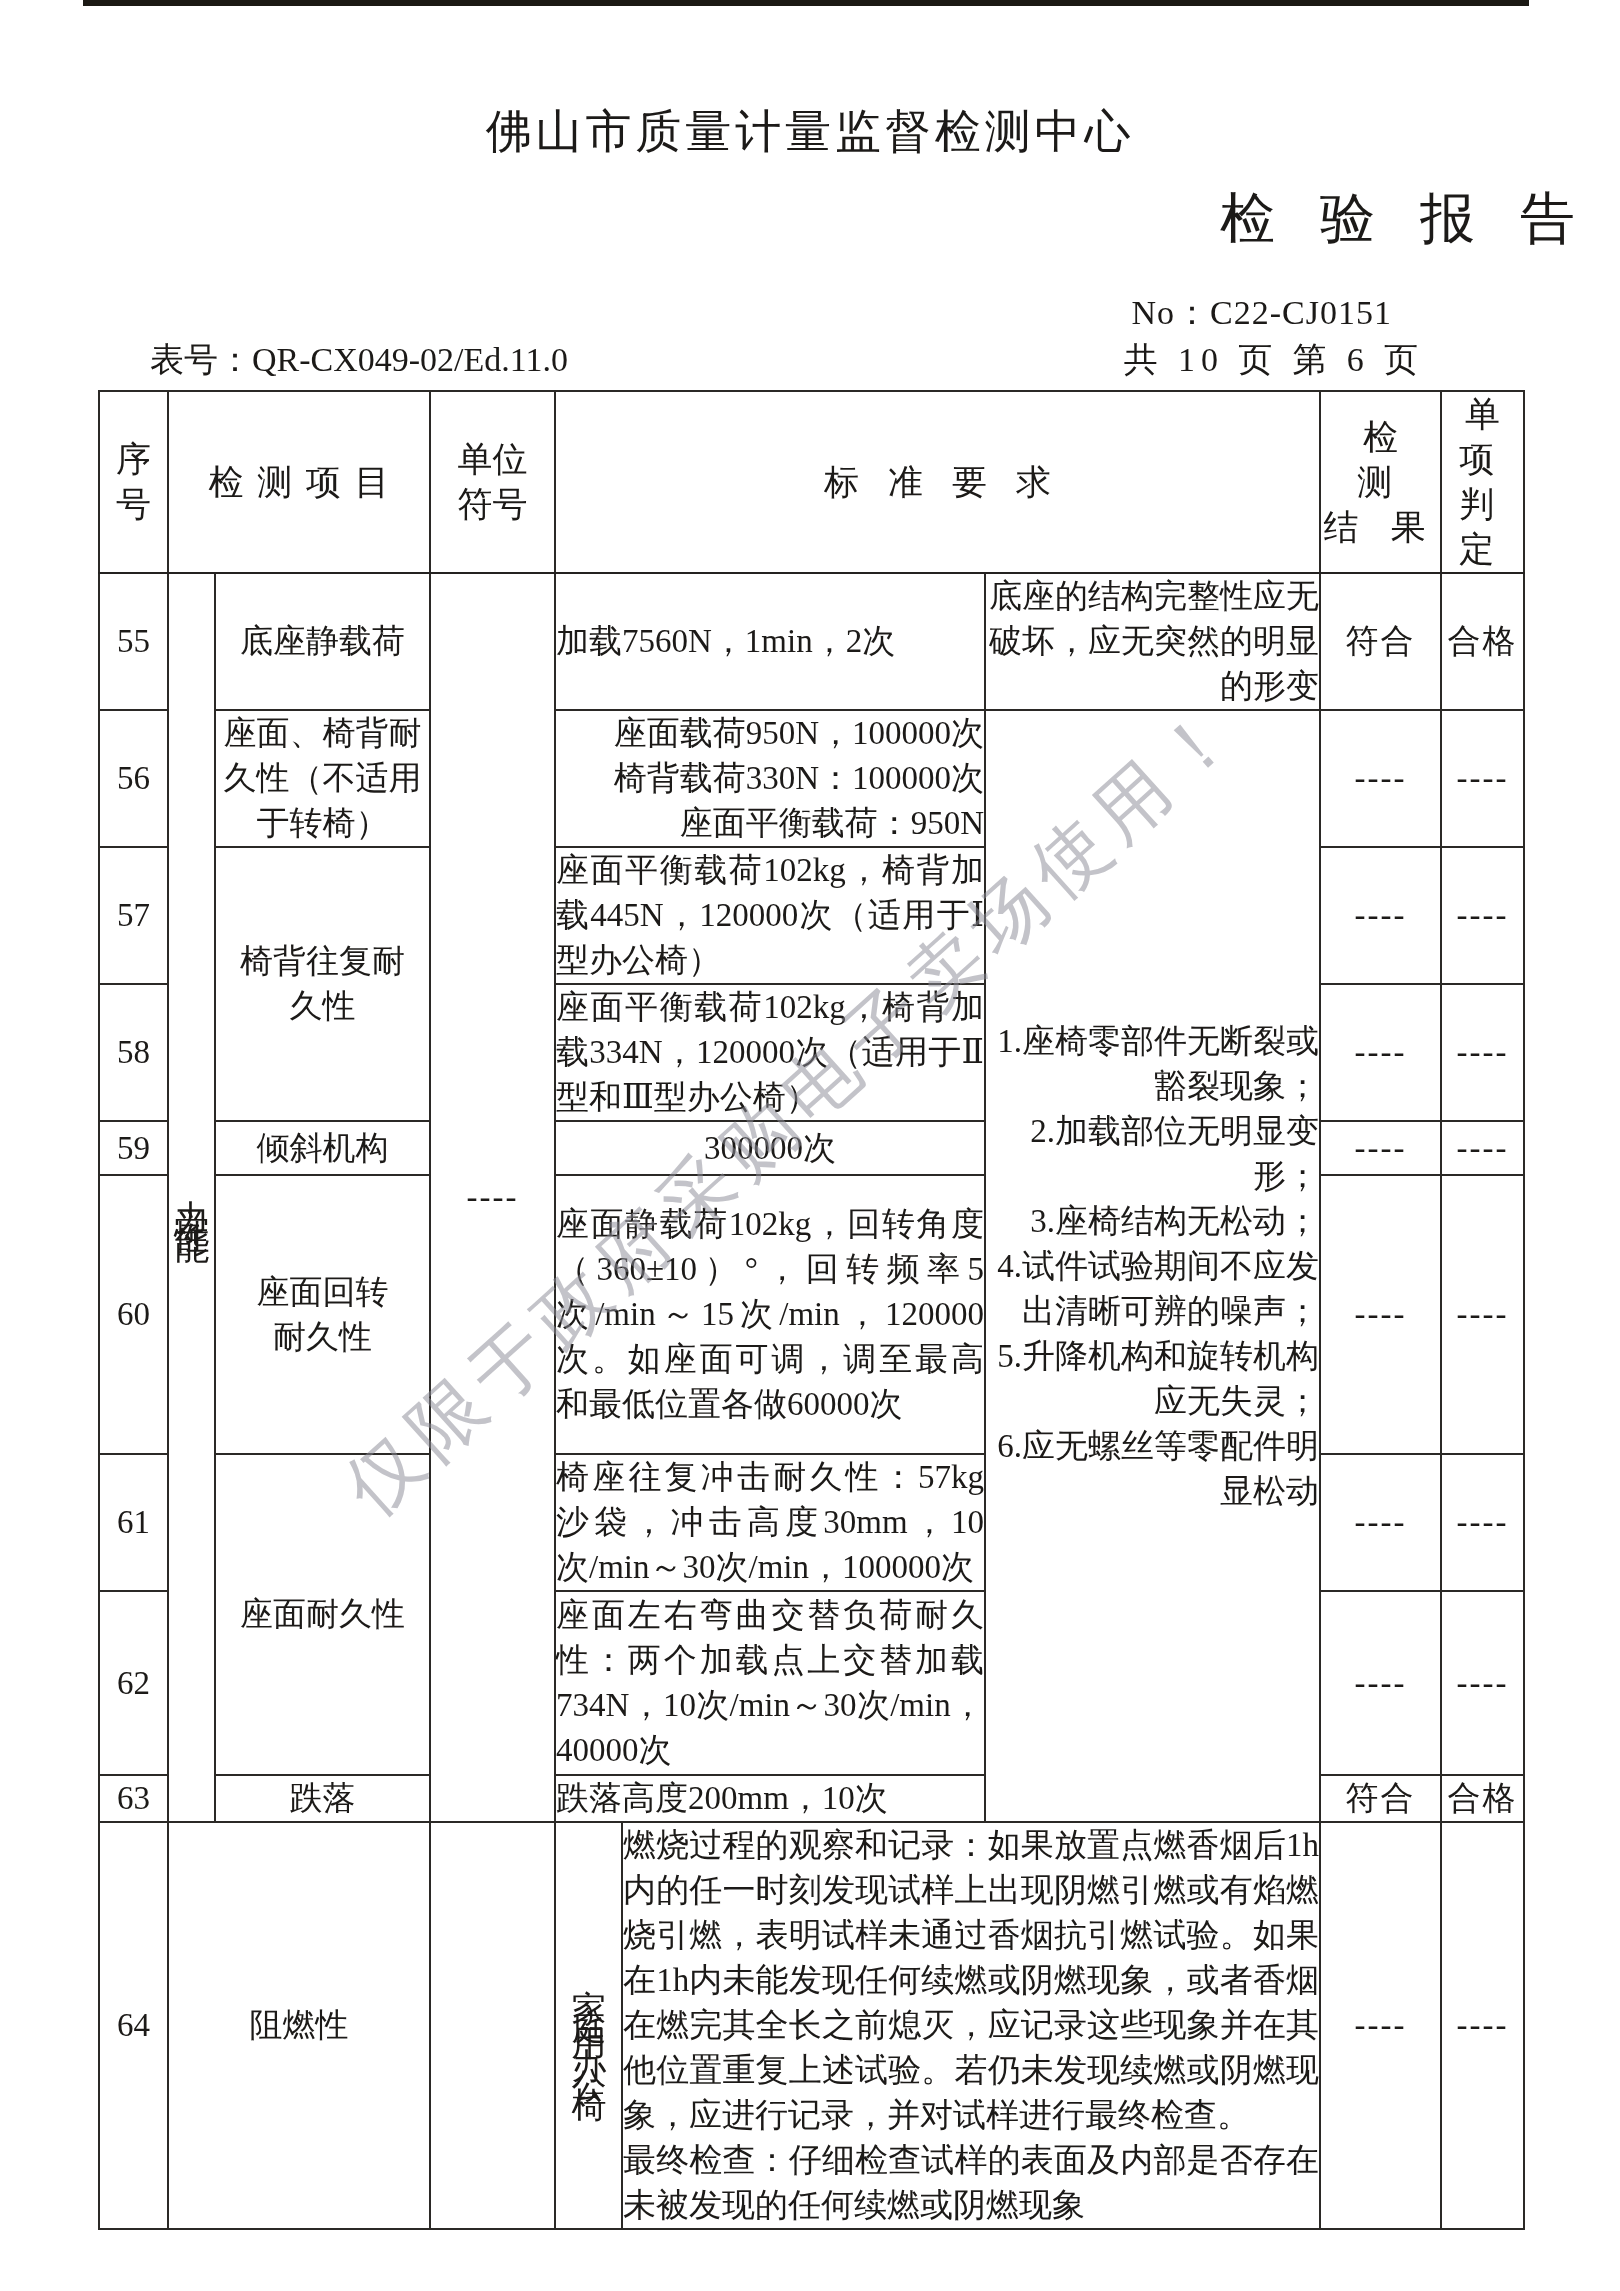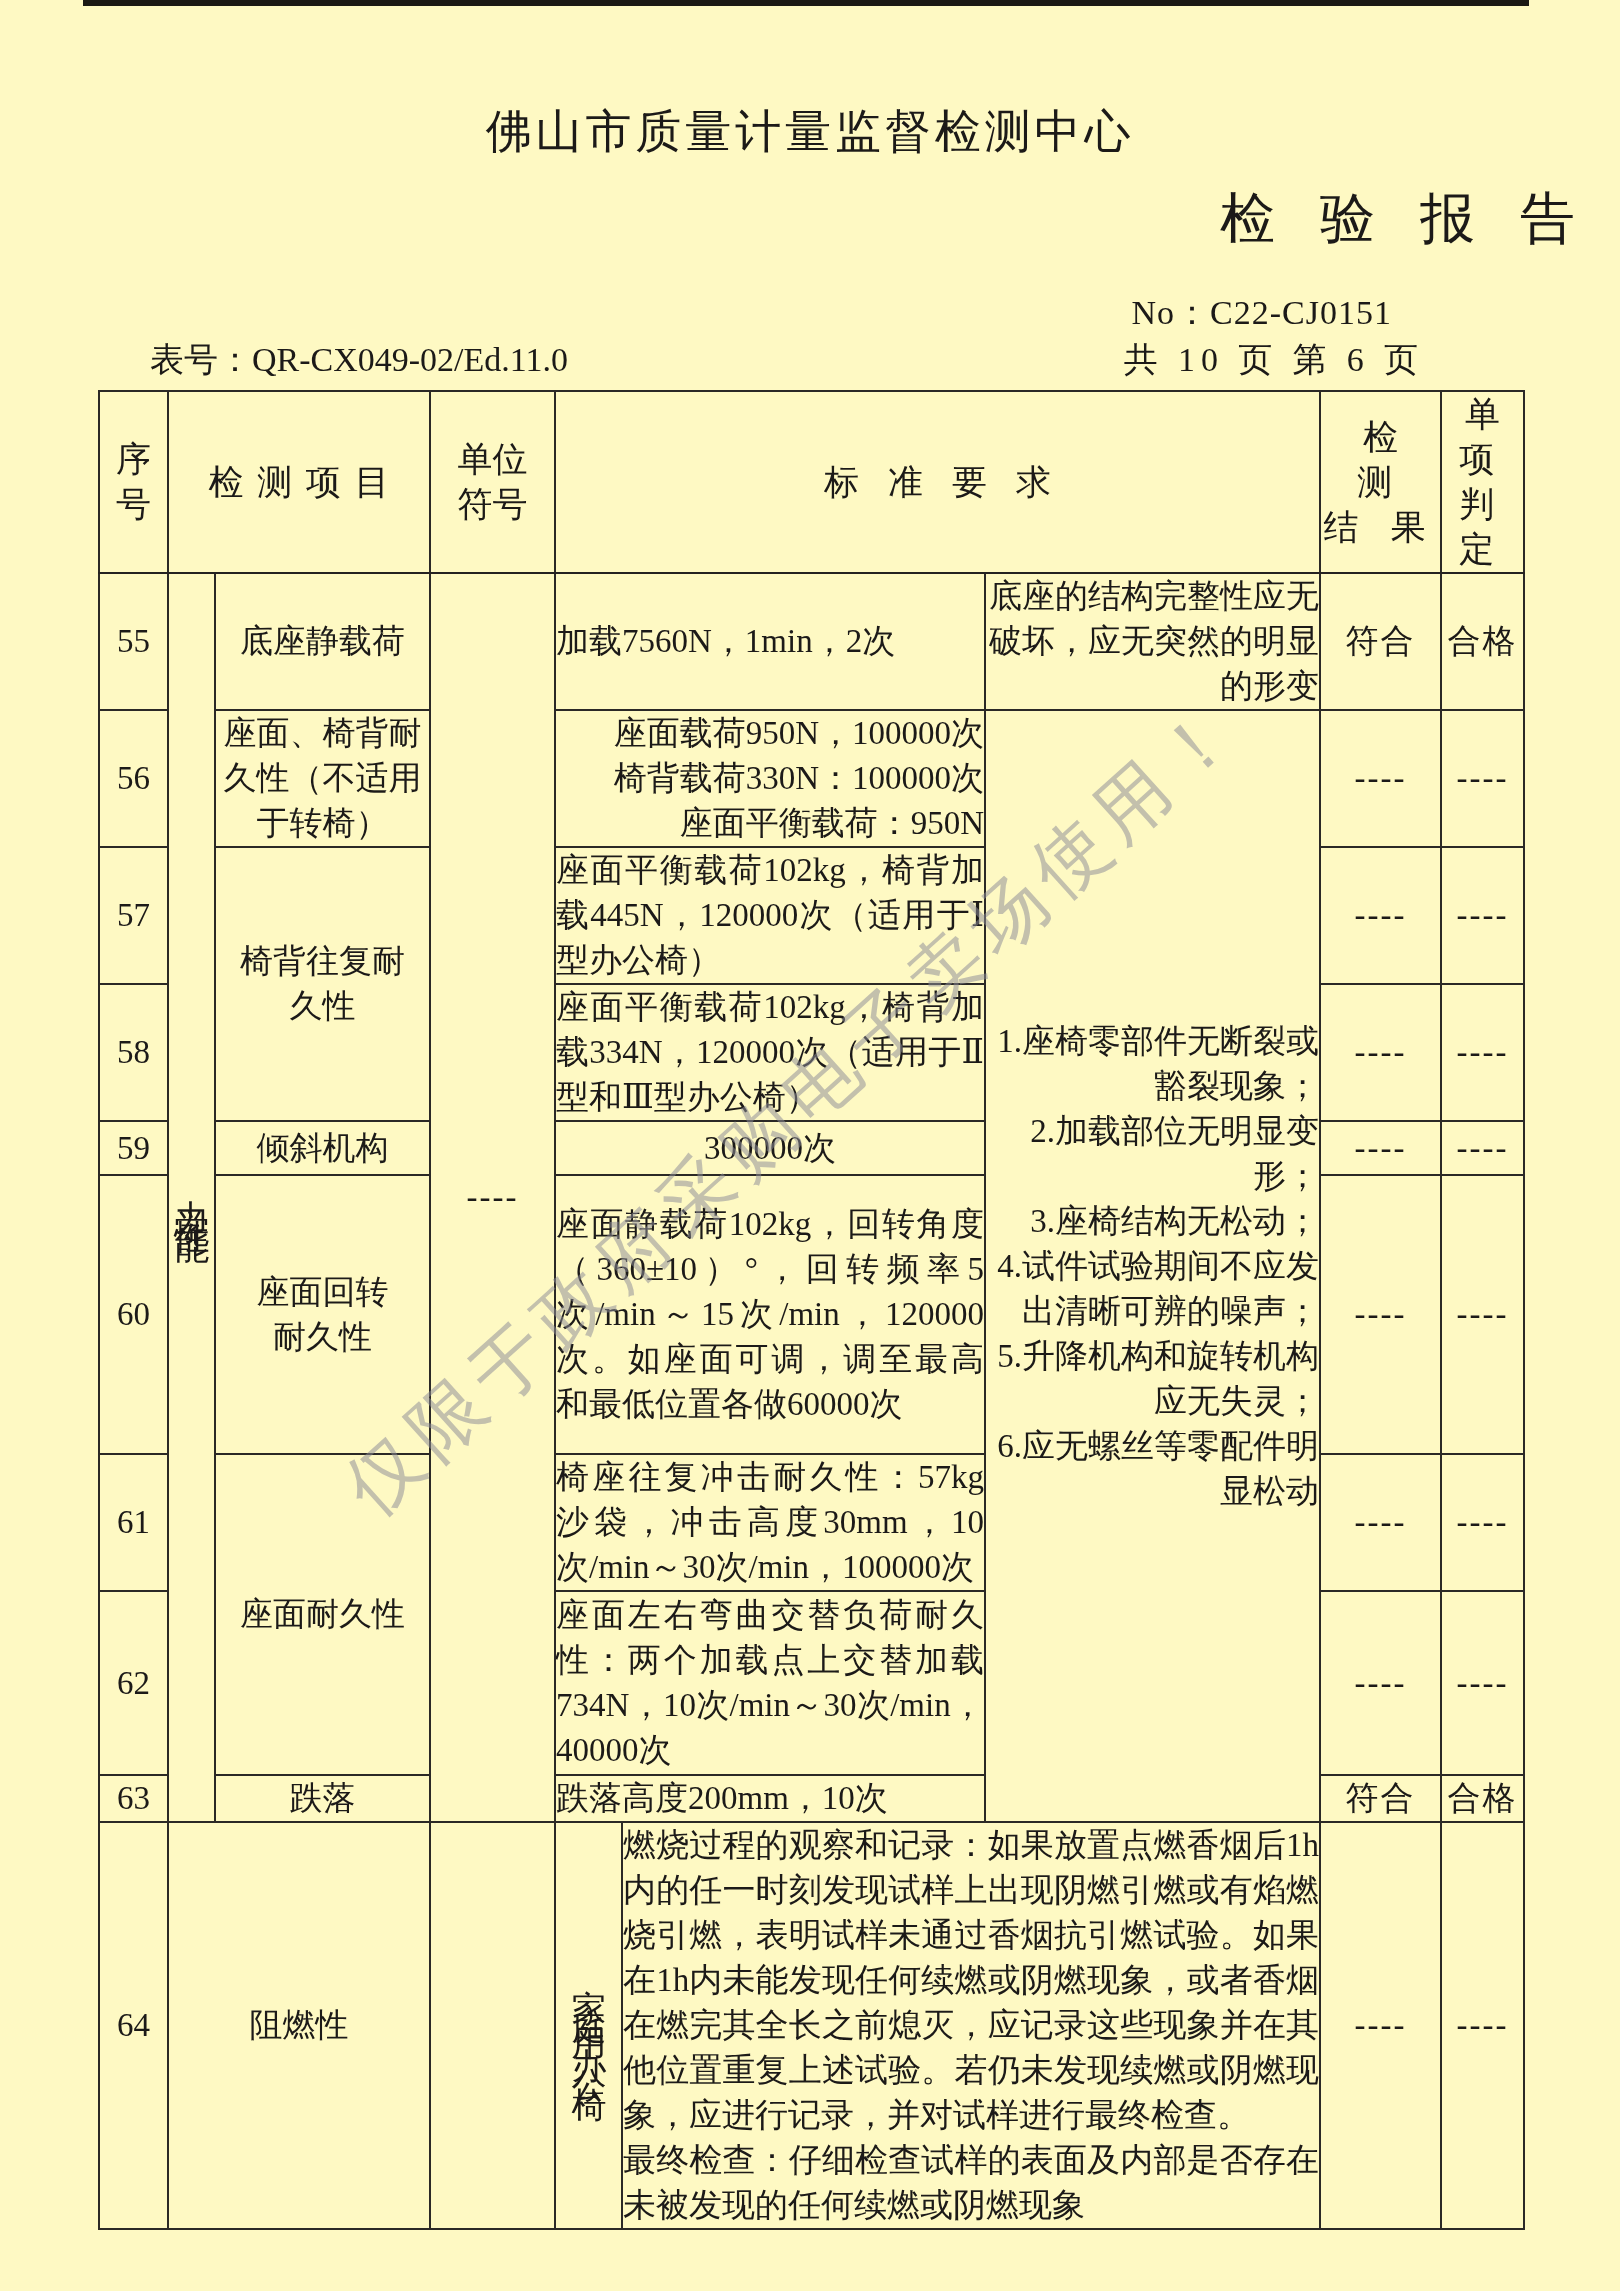--- a/index.html
+++ b/index.html
@@ -1,19 +1,19 @@
 <!DOCTYPE html>
 <html><head>
 <meta charset="utf-8">
 <style>
   html,body{margin:0;padding:0;background:#888;}
   #page{
     position:relative;
     width:1620px;height:2292px;
-    background:#fef9c3;
+    background:#ffffff;
     font-family:"Liberation Serif","DejaVu Serif",serif;
     color:#1c1a18;
     overflow:hidden;
   }
   #scan-edge-line{
     position:absolute;left:83px;top:0;width:1446px;height:5.9px;
     background:#1b1914;
   }
   .org-title{
     position:absolute;top:101px;left:0;width:100%;

